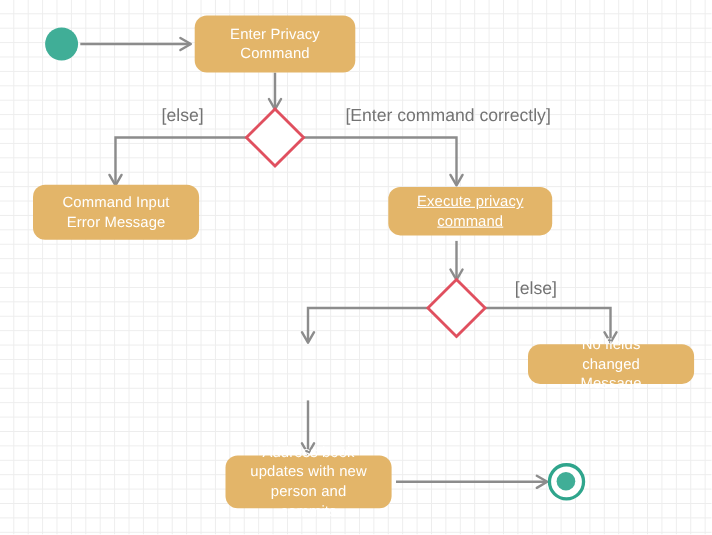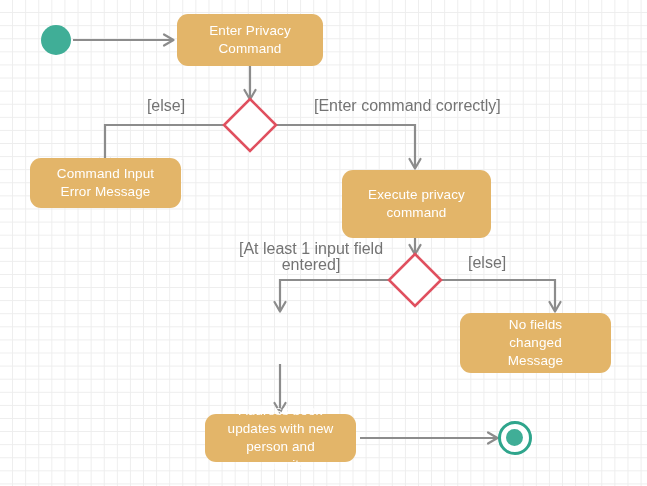--- a/index.html
+++ b/index.html
@@ -141,39 +141,37 @@
   </div>
 
   <svg class="node-decision" style="left:222px; top:97px;" width="56" height="56" viewBox="0 0 56 56">
     <polygon points="28,2 54,28 28,54 2,28" fill="#ffffff" stroke="#e0505f" stroke-width="2.6" stroke-linejoin="miter"></polygon>
   </svg>
 
   <div class="guard-label" style="left:140px; top:98px; width:52px;">[else]</div>
 
   <div class="guard-label" style="left:287px; top:98px; width:178px; text-align:left;padding-left:27px;">[Enter command correctly]</div>
 
-  <div class="node-activity" style="left:30px; top:158px; width:151px; height:50px;">
+  <div class="node-activity" style="left:30px; top:168px; width:151px; height:50px;">
     <span>Command Input Error Message</span>
   </div>
 
-  <div class="node-activity" style="left:342px; top:170px; width:149px; height:68px;">
+  <div class="node-activity" style="left:353px; top:170px; width:149px; height:44px;text-decoration:underline;">
     <span>Execute privacy command</span>
   </div>
 
   <svg class="node-decision" style="left:387px; top:252px;" width="56" height="56" viewBox="0 0 56 56">
     <polygon points="28,2 54,28 28,54 2,28" fill="#ffffff" stroke="#e0505f" stroke-width="2.6" stroke-linejoin="miter"></polygon>
   </svg>
 
-  <div class="guard-label" style="left:237px; top:241px; width:148px;">[At least 1 input field
-entered]</div>
 
   <div class="guard-label" style="left:468px; top:255px; width:52px; text-align:left;">[else]</div>
 
 
-  <div class="node-activity" style="left:460px; top:313px; width:151px; height:60px;">
+  <div class="node-activity" style="left:480px; top:313px; width:151px; height:36px;">
     <span>No fields changed Message</span>
   </div>
 
   <div class="node-activity" style="left:205px; top:414px; width:151px; height:48px;">
     <span>Address book updates with new person and commits</span>
   </div>
 
   <div class="node-end-outer" style="left:498px; top:421px; width:34px; height:34px;">
     <div class="node-end-inner" style="left:5px; top:5px; width:17px; height:17px;"></div>
   </div>

